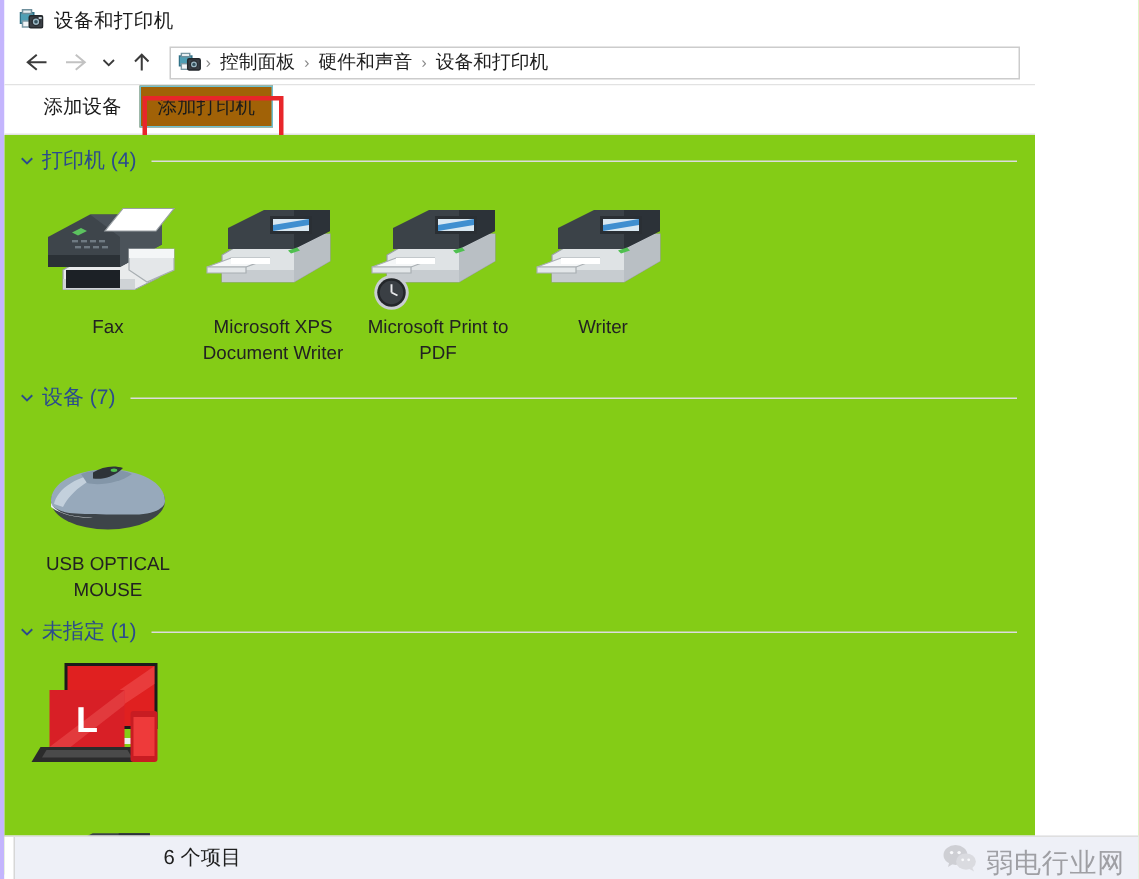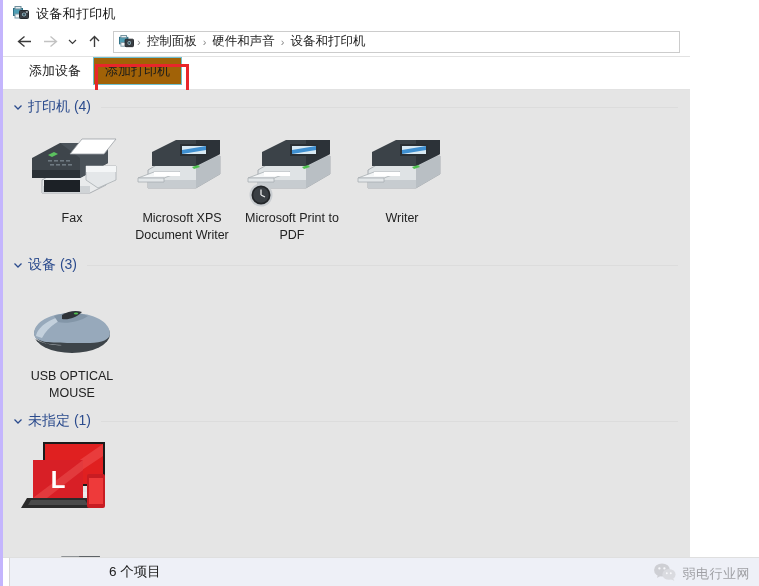--- a/index.html
+++ b/index.html
@@ -87,21 +87,21 @@
     left: 92px; top: 7px;
     width: 94px; height: 37px;
     border: 3px solid #e8262a;
     pointer-events: none;
   }
 
   
   .content {
     position: relative;
     height: 493px;
-    background: #e5e5e5;
+    background: #84cc16;
     overflow: hidden;
   }
 
   .section-head {
     display: flex; align-items: center;
     padding: 0 12px 0 8px;
     height: 22px;
   }
   .chev {
     width: 14px; height: 14px;
@@ -164,21 +164,21 @@
     left: 106px;
     font-size: 13.5px; color: #202020;
   }
   .watermark {
     position: absolute;
     right: 12px; top: 4px;
     display: flex; align-items: center;
     opacity: .62;
   }
   .watermark .wm-text {
-    font-size: 13px; color: #6f6f72;
+    font-size: 18px; color: #6f6f72;
     margin-left: 6px; letter-spacing: .5px;
   }
   .statusbar-edge {
     position: absolute; left: 0; top: 0;
     width: 7px; height: 29px;
     background: #ffffff;
     border-right: 1px solid #d7d7d7;
   }
   .peek-icon {
     position: absolute;
@@ -368,21 +368,21 @@
       </div>
     </div>
 
     <div class="sec-devices">
       <div class="section-head">
         <span class="chev">
           <svg width="12" height="12" viewBox="0 0 12 12">
             <path d="M2.5 4.5 L6 8 L9.5 4.5" fill="none" stroke="#2b4b8d" stroke-width="1.25"></path>
           </svg>
         </span>
-        <span class="section-title">设备 (3)</span>
+        <span class="section-title">设备 (7)</span>
         <span class="section-rule"></span>
       </div>
 
       <div class="tiles">
         <div class="tile">
           <div class="tile-icon">
             <svg width="96" height="66" viewBox="0 0 96 66">
               <ellipse cx="48" cy="40" rx="38" ry="19" fill="#3d4449"></ellipse>
               <path d="M10 40 C10 28 26 19 48 19 C70 19 86 28 86 40 C86 45 78 49 66 49 C46 49 22 49 18 47 C12 45 10 43 10 40 Z" fill="#97a9bb"></path>
               <path d="M12 42 C14 32 28 22 48 21 C38 24 24 32 18 44 Z" fill="#c3d0dc"></path>

